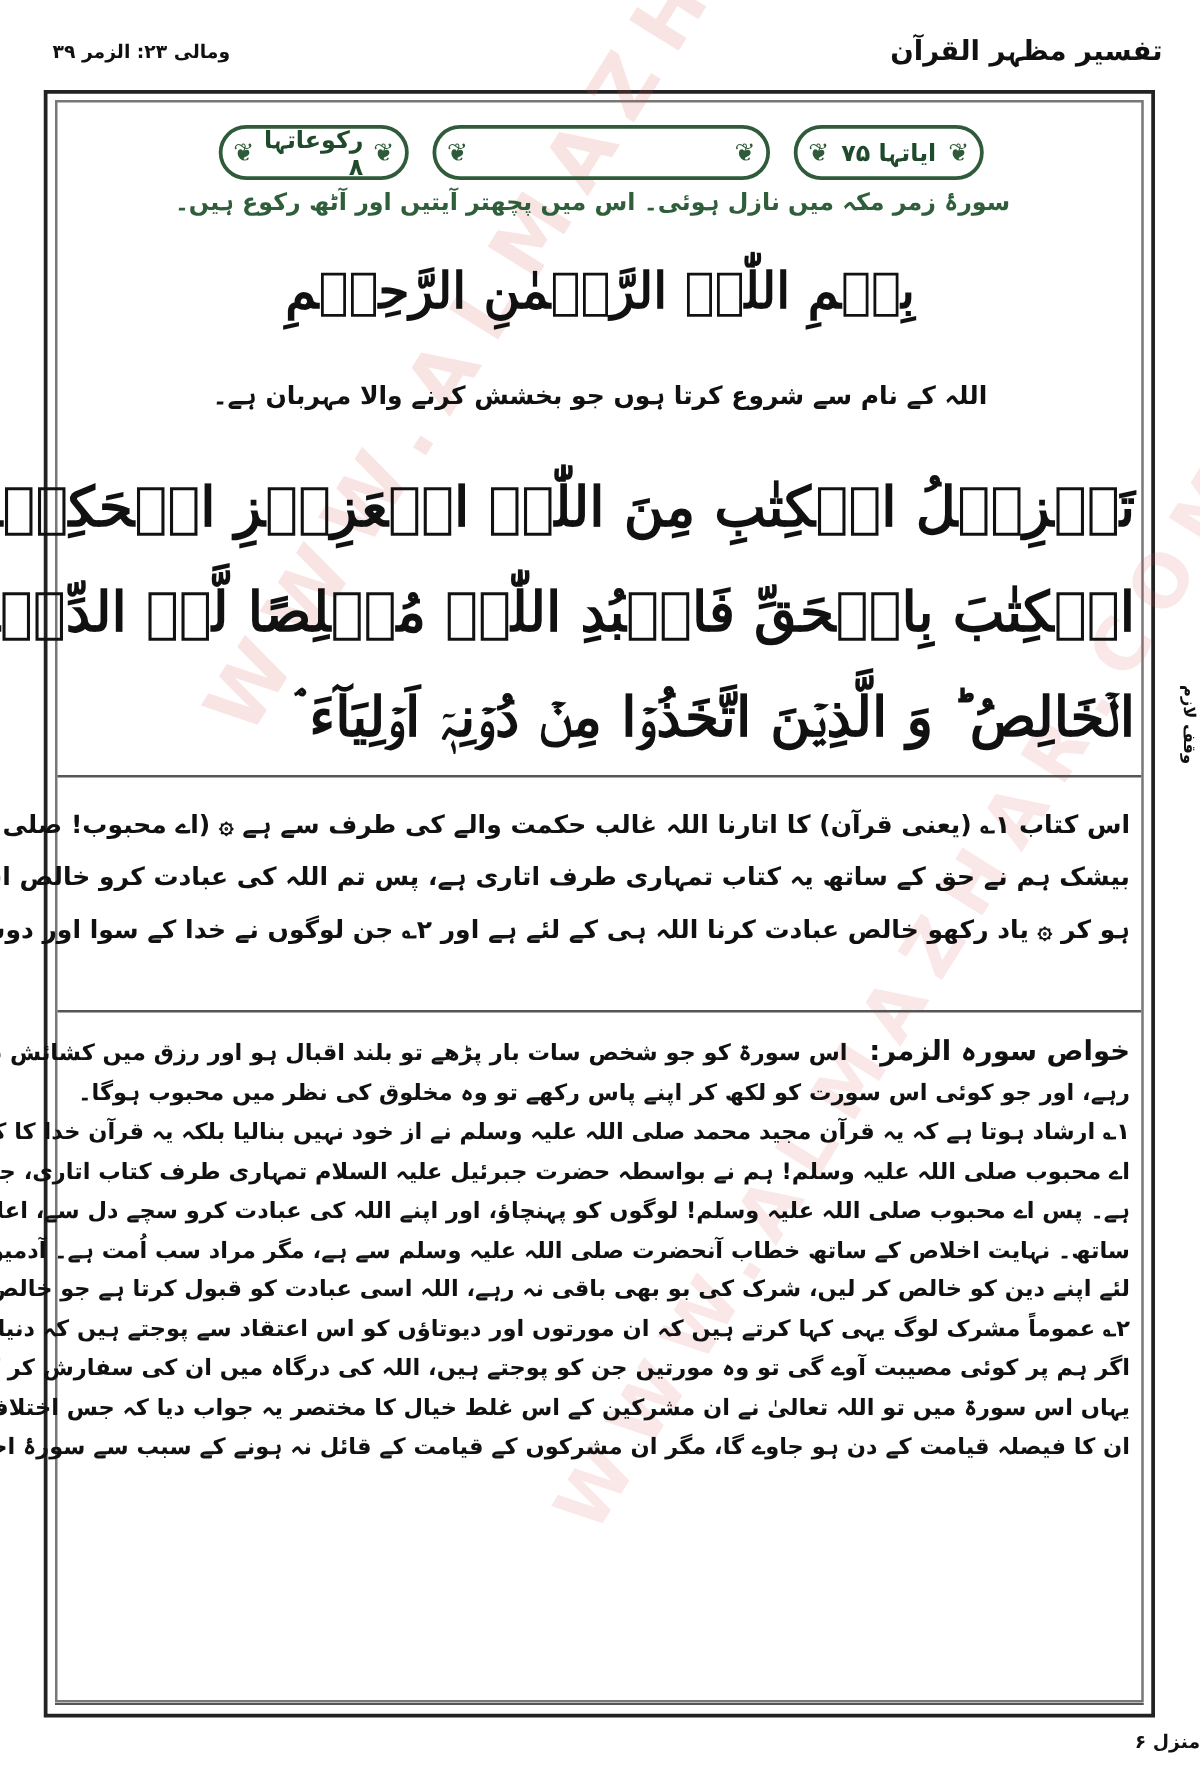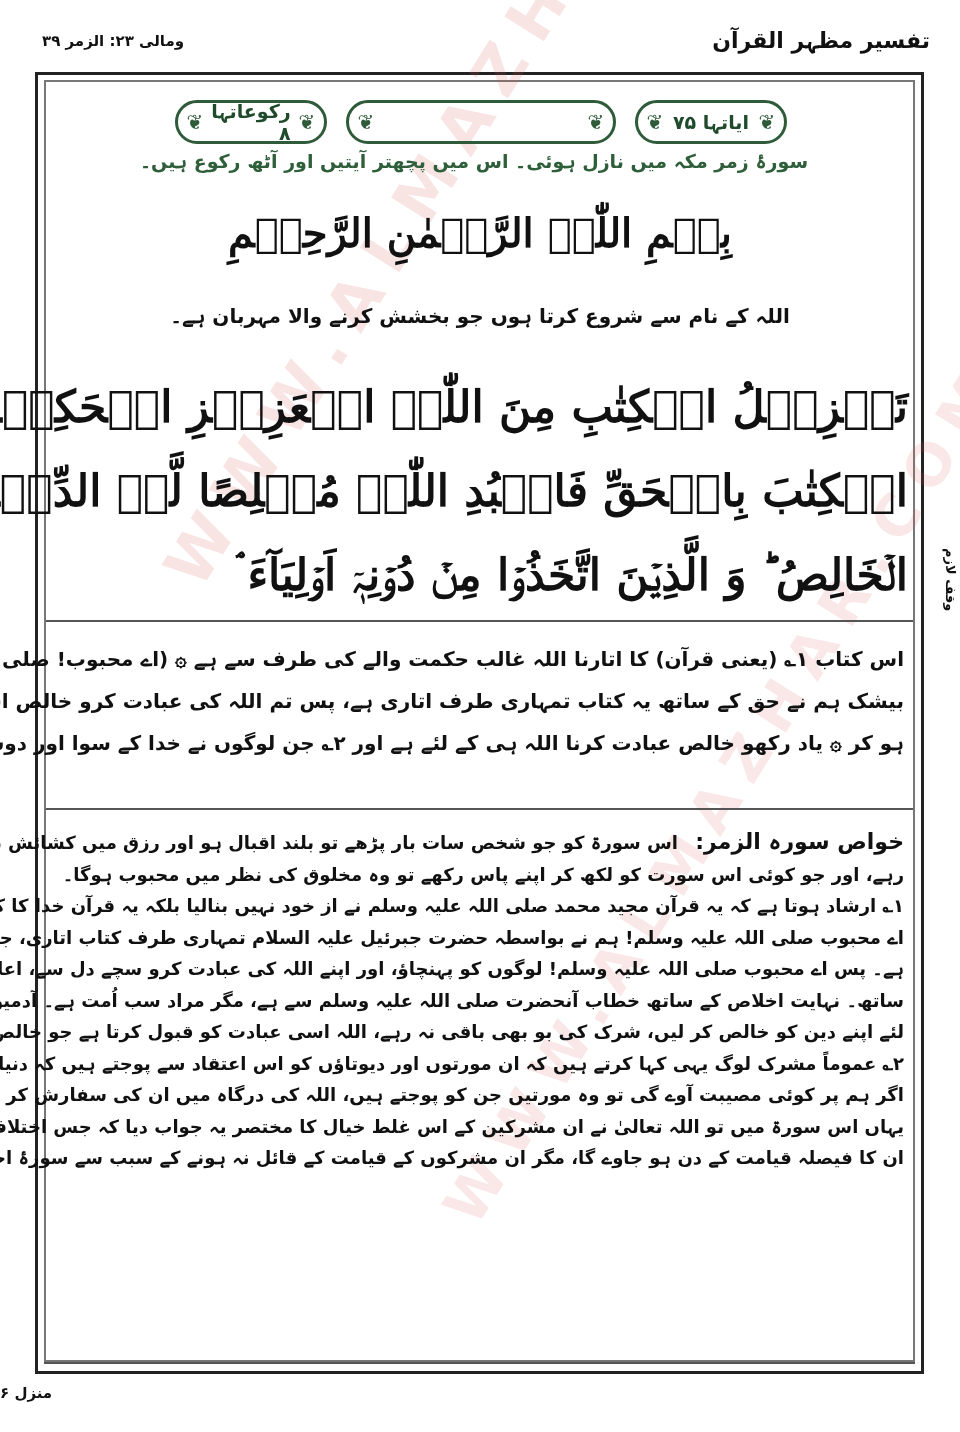--- a/index.html
+++ b/index.html
@@ -56,21 +56,21 @@
 
   .trans { position: absolute; top: 638px; left: 56px; right: 56px; font-size: 20px; font-weight: bold; line-height: 42px; }
   .trans .line { display: block; text-align: justify; text-align-last: justify; white-space: nowrap; }
   .trans .line.last { text-align-last: right; }
 
   .comm { position: absolute; top: 826px; left: 56px; right: 56px; font-size: 18px; font-weight: bold; line-height: 31.5px; }
   .comm .line { display: block; text-align: justify; text-align-last: justify; white-space: nowrap; }
   .comm .line.last { text-align-last: right; }
   .comm .head { font-size: 22px; margin-left: 11px; }
 
-  .footer { position: absolute; top: 1384px; left: 0; right: 0; text-align: left; font-size: 15px; font-weight: bold; }
+  .footer { position: absolute; top: 1384px; left: 0; right: 0; text-align: right; font-size: 15px; font-weight: bold; }
 </style>
 </head>
 <body>
 
 <div class="run-head rtl">
   <div class="book">تفسیر مظہر القرآن</div>
   <div class="para">ومالی ۲۳: الزمر ۳۹</div>
 </div>
 
 <div class="frame-outer"></div>

